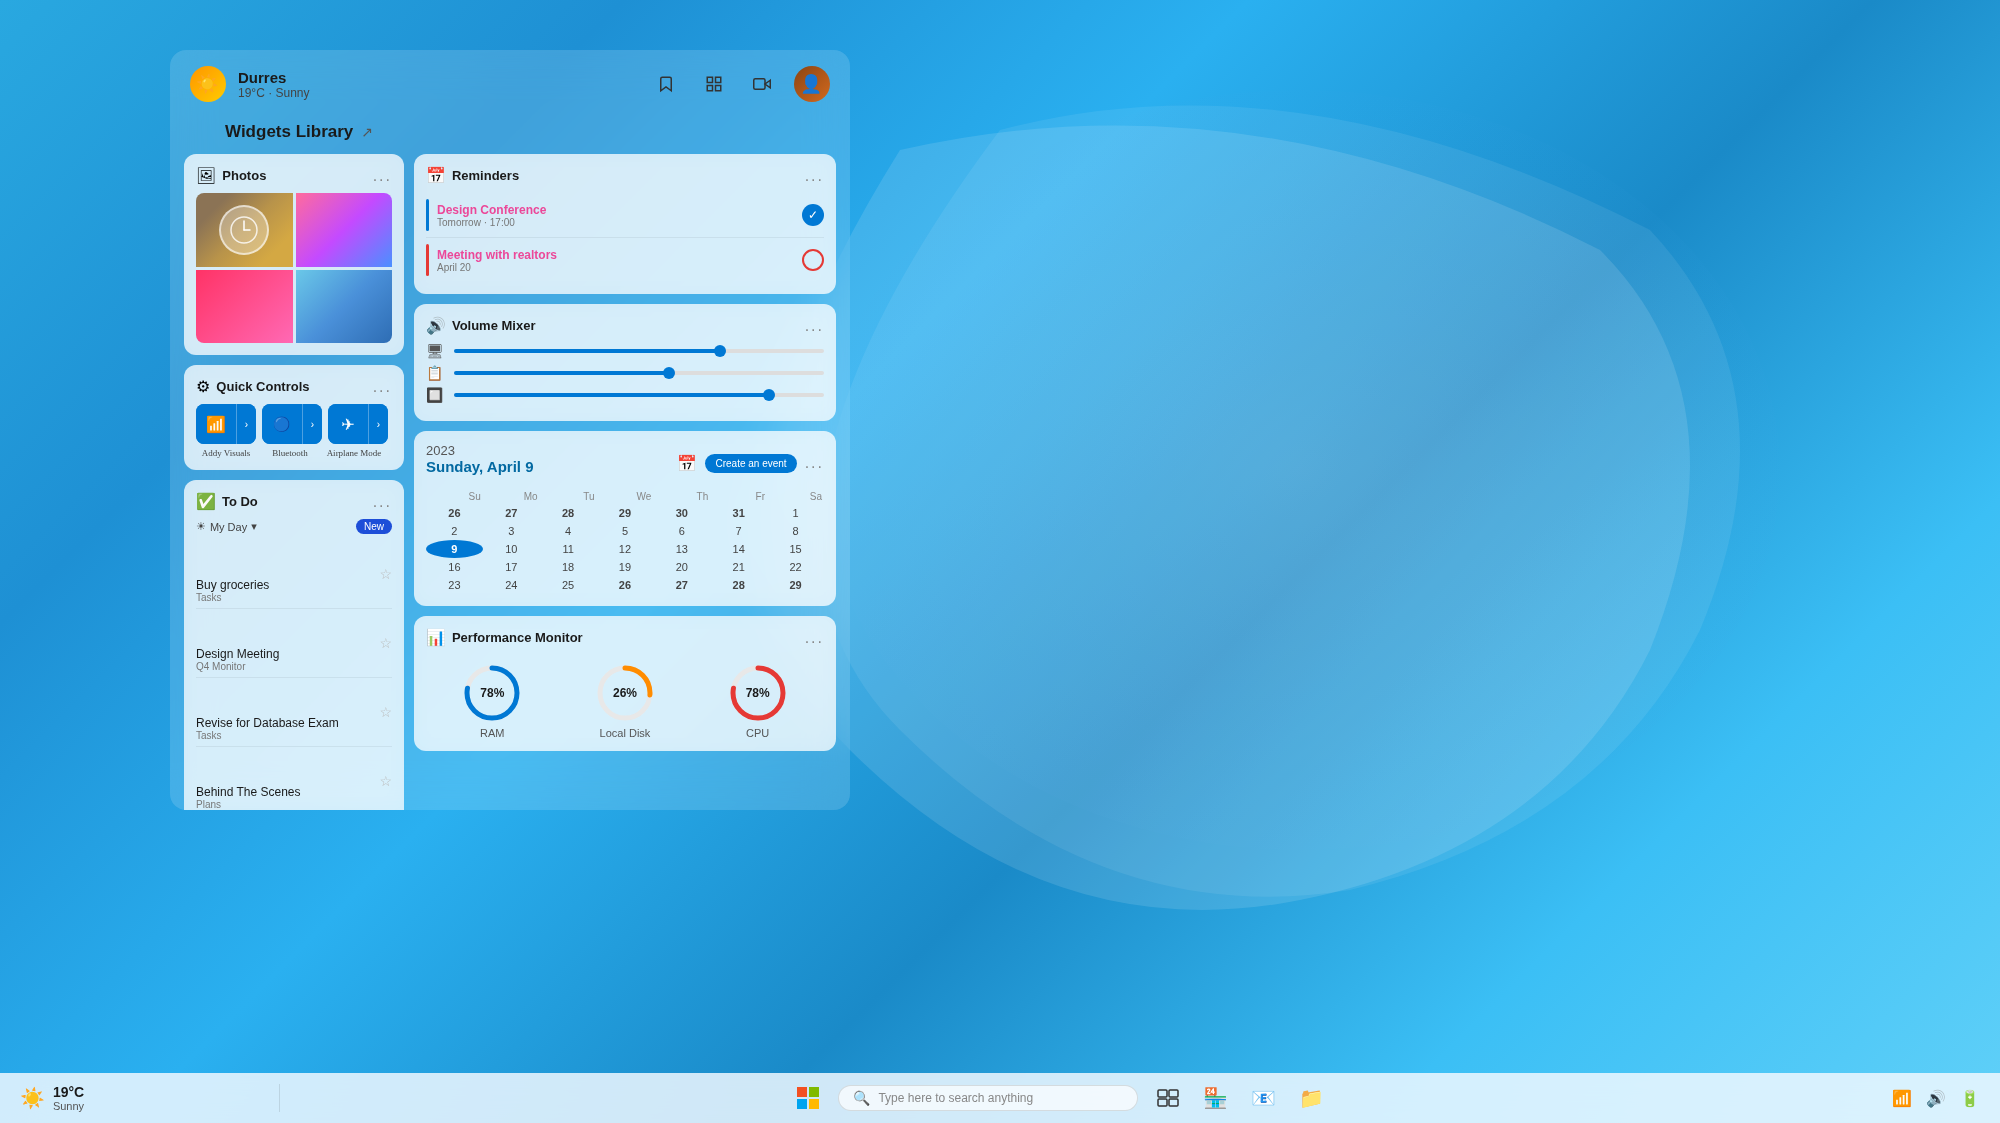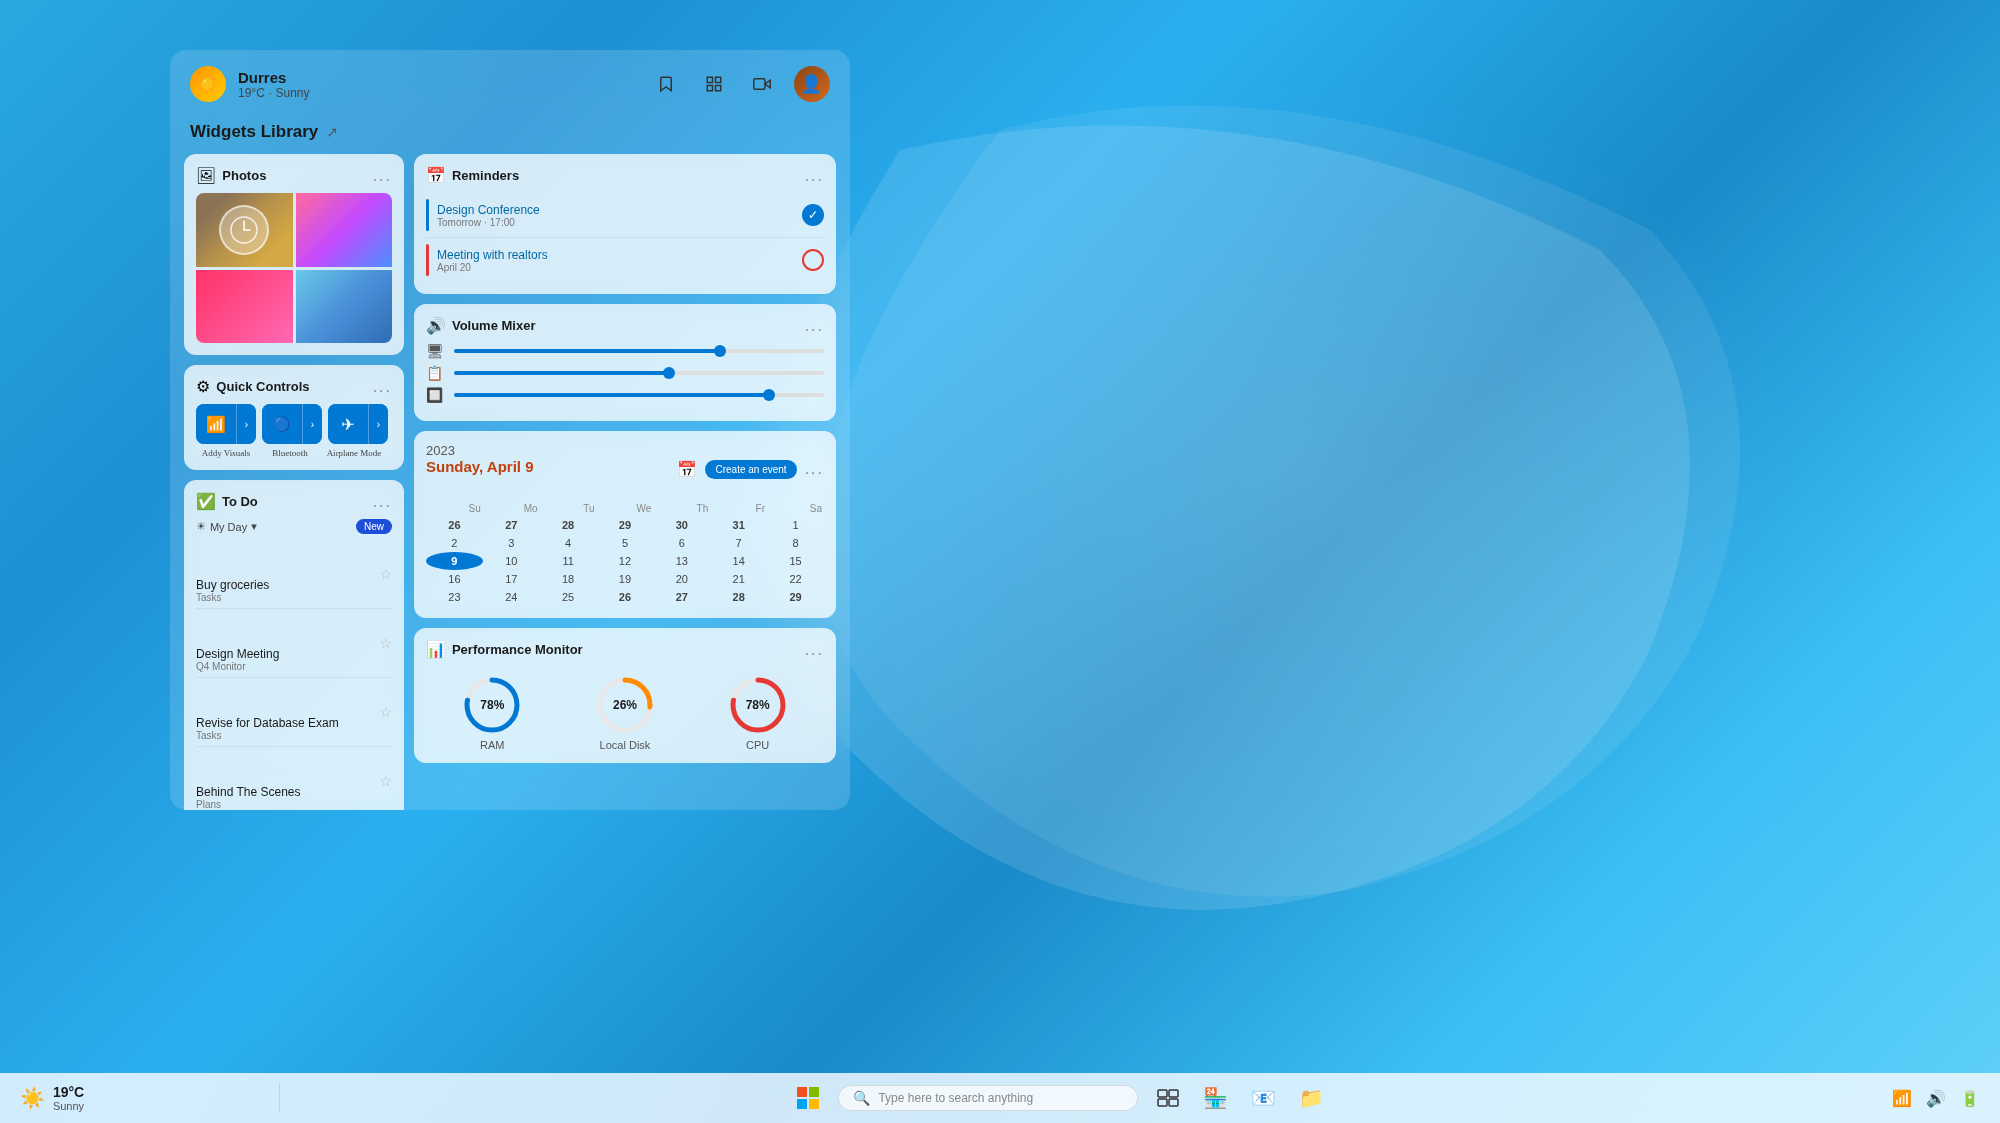--- a/index.html
+++ b/index.html
@@ -73,20 +73,21 @@
       font-size: 18px;
       cursor: pointer;
     }
 
     
     .widgets-library-bar {
       display: flex;
       align-items: center;
       padding: 4px 20px 12px;
       gap: 8px;
+      margin-left: 35px;
     }
     .widgets-library-title {
       font-size: 17px;
       font-weight: 600;
       color: #1a1a1a;
     }
     .expand-icon { font-size: 14px; color: #555; cursor: pointer; }
 
     
     .widgets-body {
@@ -231,21 +232,21 @@
     .reminder-item {
       display: flex;
       align-items: center;
       padding: 6px 0;
       border-bottom: 1px solid rgba(0,0,0,0.06);
       gap: 8px;
     }
     .reminder-item:last-child { border-bottom: none; align-items: center; }
     .reminder-bar { width: 3px; height: 32px; background: #0078D4; border-radius: 2px; }
     .reminder-info { flex: 1; }
-    .reminder-title { font-size: 12px; font-weight: 400; color: #0369a1; }
+    .reminder-title { font-size: 12px; font-weight: 700; color: #ec4899; }
     .reminder-sub { font-size: 10px; color: #777; }
     .reminder-check-done {
       width: 22px; height: 22px;
       border-radius: 50%;
       background: #0078D4;
       display: flex; align-items: center; justify-content: center;
       color: white; font-size: 12px;
     }
     .reminder-check-open {
       width: 22px; height: 22px;
@@ -279,21 +280,21 @@
       width: 12px; height: 12px;
       background: #0078D4;
       border-radius: 50%;
       position: absolute;
       right: -6px;
       top: -4px;
     }
 
     
     .cal-year { font-size: 13px; color: #555; }
-    .cal-day { font-size: 15px; font-weight: 700; color: #c2410c; margin-bottom: 20px; }
+    .cal-day { font-size: 15px; font-weight: 700; color: #0369a1; margin-bottom: 8px; }
     .cal-header-row { display: flex; align-items: center; justify-content: space-between; margin-bottom: 6px; }
     .cal-create-btn {
       background: #0078D4;
       color: white;
       font-size: 10px;
       padding: 4px 10px;
       border-radius: 12px;
       cursor: pointer;
       text-align: center;
     }

